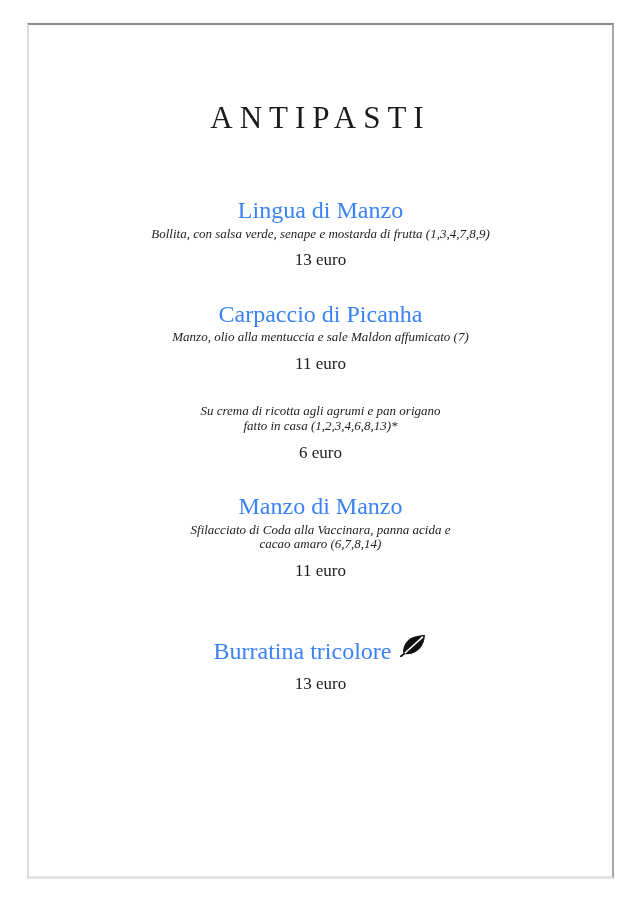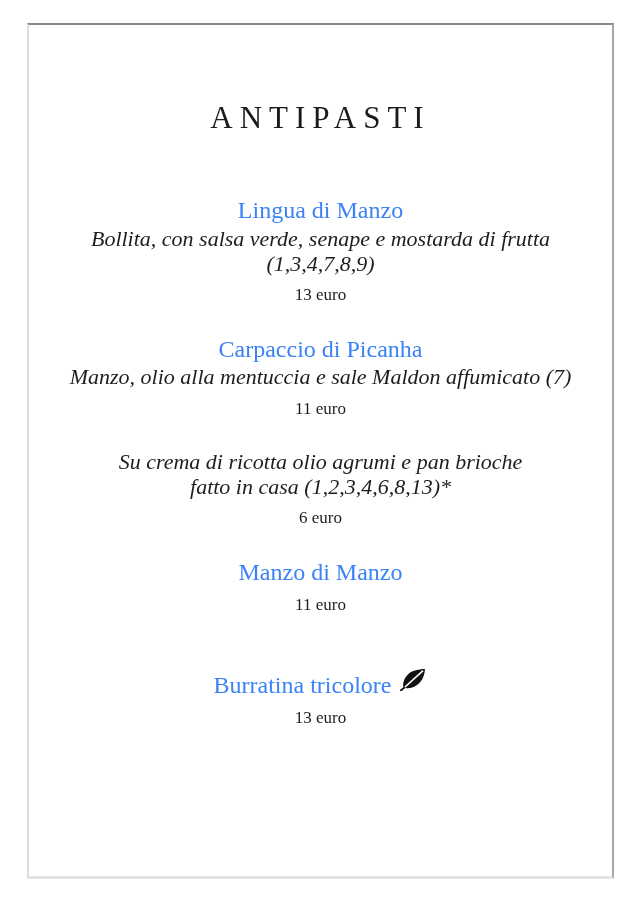--- a/index.html
+++ b/index.html
@@ -50,21 +50,21 @@
   }
   .item-name {
     font-size: 24px;
     line-height: 1.15;
     font-weight: 500;
     color: #3b82f6;
     white-space: nowrap;
   }
   .item-desc {
     margin-top: 2px;
-    font-size: 22px;
+    font-size: 13px;
     line-height: 1.13;
     font-style: italic;
     white-space: pre-line;
     color: #1d1d1d;
     font-variant-numeric: oldstyle-nums;
   }
   .item-price {
     margin-top: 9px;
     font-size: 17px;
     line-height: 1.2;
@@ -93,27 +93,29 @@
       <div class="item-price">13 euro</div>
     </div>
 
     <div class="menu-item">
       <div class="item-name">Carpaccio di Picanha</div>
       <div class="item-desc">Manzo, olio alla mentuccia e sale Maldon affumicato (7)</div>
       <div class="item-price">11 euro</div>
     </div>
 
     <div class="menu-item">
-      <div class="item-desc">Su crema di ricotta olio agrumi e pan brioche
+      <div class="item-desc">Su crema di ricotta agli agrumi e pan origano
 fatto in casa (1,2,3,4,6,8,13)*</div>
       <div class="item-price">6 euro</div>
     </div>
 
     <div class="menu-item">
       <div class="item-name">Manzo di Manzo</div>
+      <div class="item-desc">Sfilacciato di Coda alla Vaccinara, panna acida e
+cacao amaro (6,7,8,14)</div>
       <div class="item-price">11 euro</div>
     </div>
 
     <div class="menu-item last">
       <div class="item-name"><span>Burratina tricolore</span><span class="leaf-icon">
           <svg viewBox="0 0 28 24" width="28" height="23" aria-hidden="true">
             <path d="M26.5 1 C 26 12, 19.5 20.2, 8.5 21.2 C 5.8 21.4, 4.2 20.6, 3.7 19.4 C 3.2 12.8, 7.3 5.4, 15.2 2.9 C 19.2 1.6, 23.3 1, 26.5 1 Z" fill="#111111"></path>
             <path d="M4.8 20.6 L 24.5 2.8" stroke="#ffffff" stroke-width="1.7" fill="none"></path>
             <path d="M0.8 24 C 2.4 22.4, 4 21.3, 5.6 20.2" stroke="#111111" stroke-width="1.9" fill="none"></path>
           </svg>

